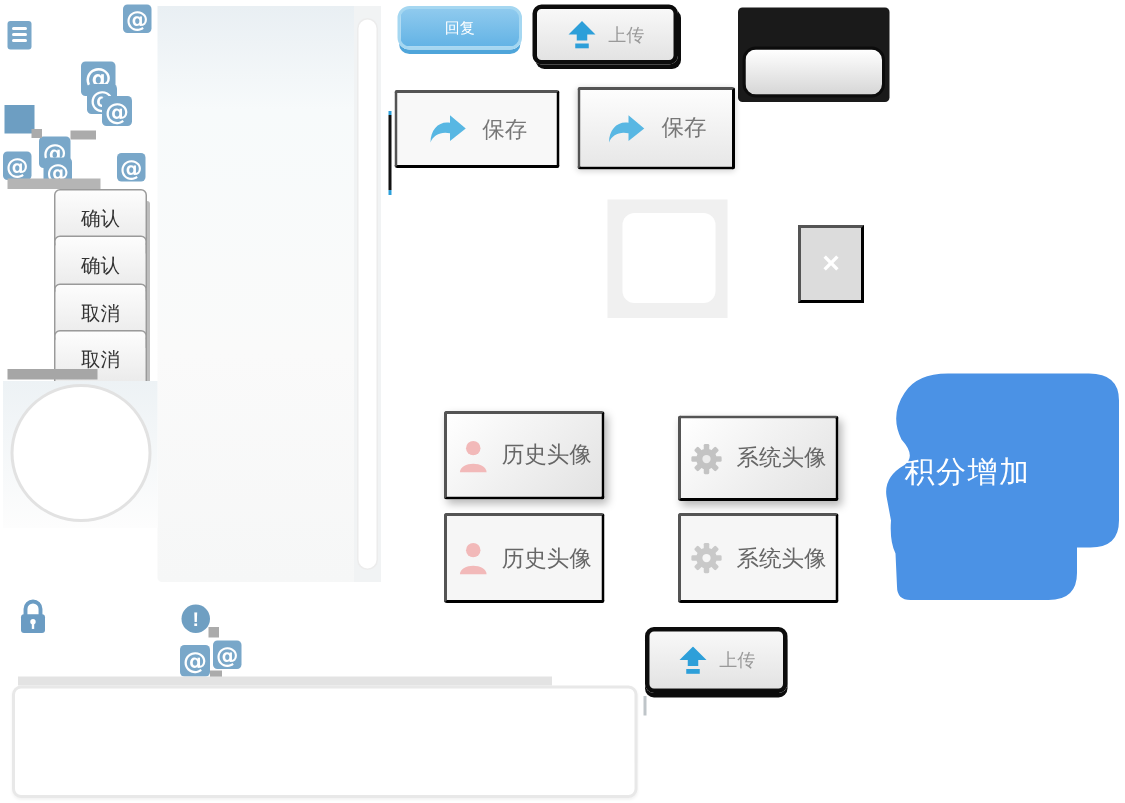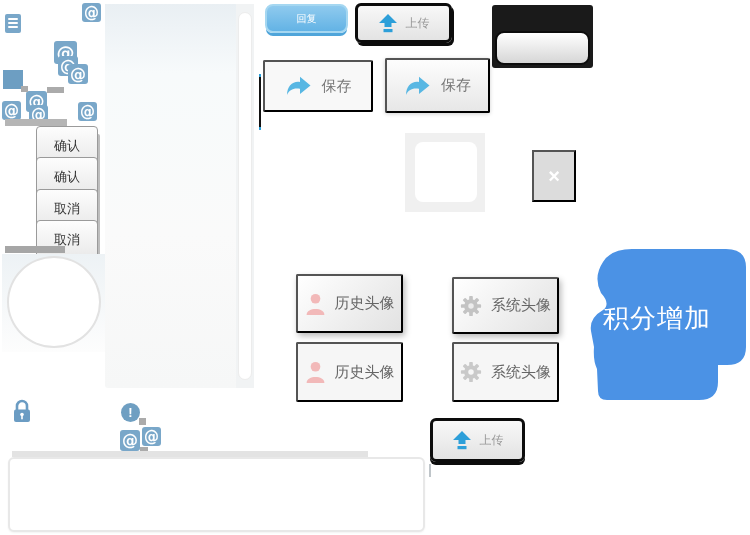--- a/index.html
+++ b/index.html
@@ -86,21 +86,21 @@
     box-shadow:2px 3px 6px rgba(0,0,0,.28); }
   .btn-avatar.flat { background:#f6f6f6; }
   .hist1 { left:296px; top:274px; height:59px; }
   .sys1  { left:452px; top:277px; height:57px; }
   .hist2 { left:296px; top:342px; height:60px; }
   .sys2  { left:452px; top:342px; height:60px; }
 
   
   .bubble { position:absolute; left:590px; top:243px; width:158px; height:158px; }
   .bubble .txt { position:absolute; left:13px; top:58px; width:132px;
-    color:#fff; font-size:26px; letter-spacing:1px; white-space:nowrap; }
+    color:#fff; font-size:20px; letter-spacing:1px; white-space:nowrap; }
 
   
   .excl { position:absolute; left:121px; top:403px; width:19px; height:19px;
     background:#6f9fc2; border-radius:50%; color:#fff; font-size:13px; font-weight:bold;
     display:flex; align-items:center; justify-content:center; }
 
   
   .text-area { position:absolute; left:8px; top:457px; width:417px; height:75px;
     background:#fff; border:2px solid #e8e8e8; border-radius:6px;
     box-shadow:0 1px 2px rgba(0,0,0,.05); cursor:text; }

